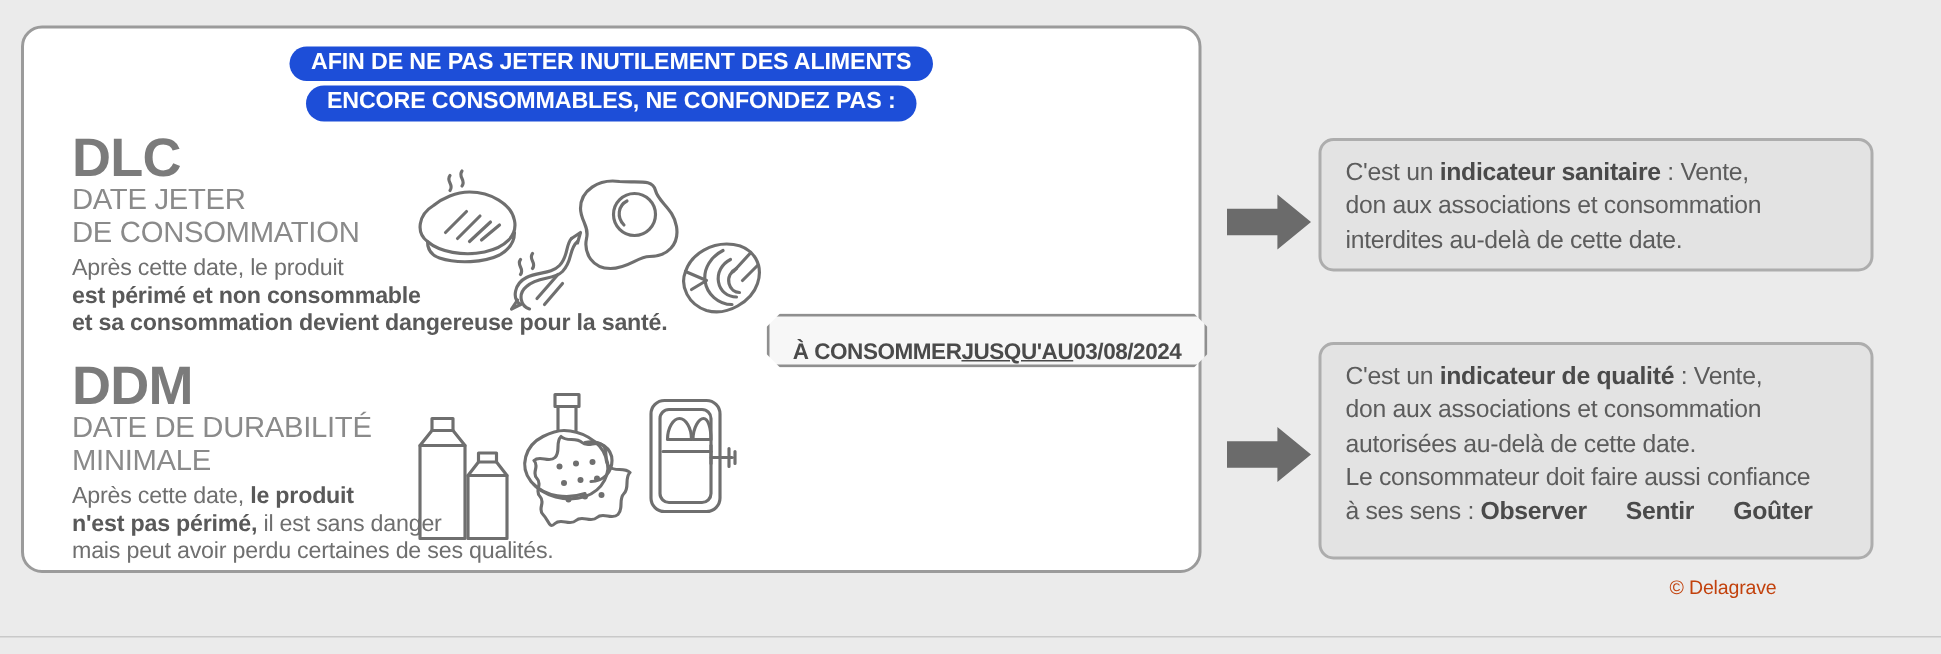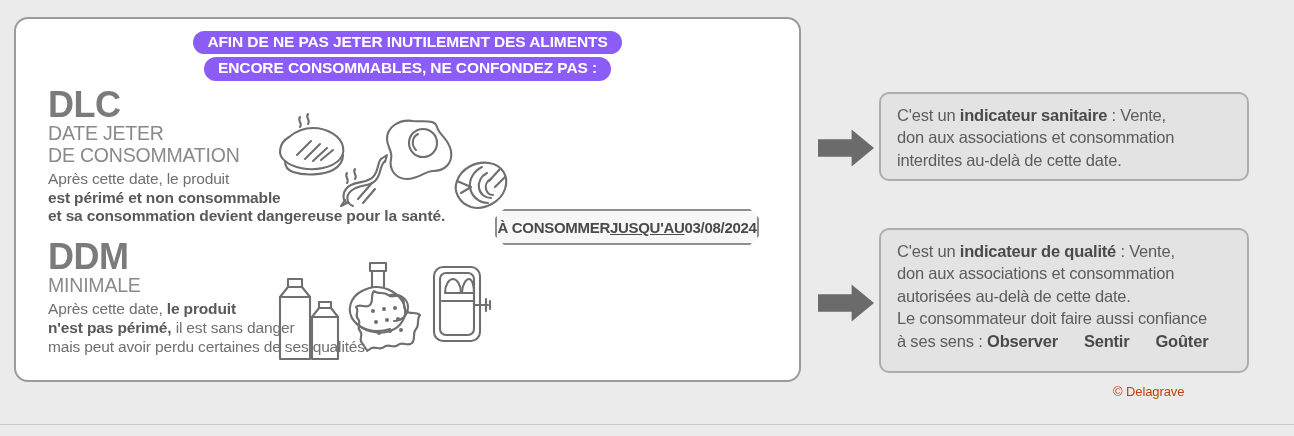--- a/index.html
+++ b/index.html
@@ -43,21 +43,21 @@
     position: absolute;
     left: 0;
     top: 12px;
     width: 100%;
     display: flex;
     flex-direction: column;
     align-items: center;
     gap: 3px;
   }
   .pill {
-    background: #8b5cf6;
+    background: #1d4ed8;
     color: #ffffff;
     font-weight: bold;
     font-size: 15.5px;
     letter-spacing: -0.1px;
     padding: 3px 14px 4px 14px;
     border-radius: 12px;
     white-space: nowrap;
     line-height: 1.05;
   }
 
@@ -124,21 +124,21 @@
   .date-box {
     height: 36px;
     font-size: 15px;
     font-weight: bold;
     color: #4a4a4a;
     letter-spacing: -0.3px;
     white-space: nowrap;
   }
   .date-box .u { text-decoration: underline; }
 
-  .box-dlc-date { left: 463px; top: 122px; width: 264px; }
+  .box-dlc-date { left: 479px; top: 122px; width: 294px; align-items: flex-end; }
 
   
   .arrow {
     position: absolute;
     width: 56px;
     height: 40px;
     background: #6b6b6b;
     -webkit-clip-path: polygon(0 28%, 60% 28%, 60% 4%, 100% 50%, 60% 96%, 60% 72%, 0 72%);
     clip-path: polygon(0 28%, 60% 28%, 60% 4%, 100% 50%, 60% 96%, 60% 72%, 0 72%);
   }
@@ -234,20 +234,21 @@
       <span>À CONSOMMER </span>
         <span class="u">JUSQU'AU</span>
         <span> 03/08/2024</span>
     </div>
   </div>
 
   <div class="section section-ddm">
 
     <div class="acronym-block">
       <div class="acronym">DDM</div>
+      <div class="expansion">DATE DE DURABILITÉ</div>
       <div class="expansion">MINIMALE</div>
       <div class="detail">
         <div><span>Après cette date, </span><b>le produit</b></div>
         <div><b>n'est pas périmé,</b><span> il est sans danger</span></div>
         <div>mais peut avoir perdu certaines de ses qualités.</div>
       </div>
     </div>
 
     <div class="icons icons-ddm">
       <svg width="225" height="120" viewBox="0 0 225 120" fill="none" stroke="#6f6f6f" stroke-width="2.1" stroke-linecap="round" stroke-linejoin="round">

